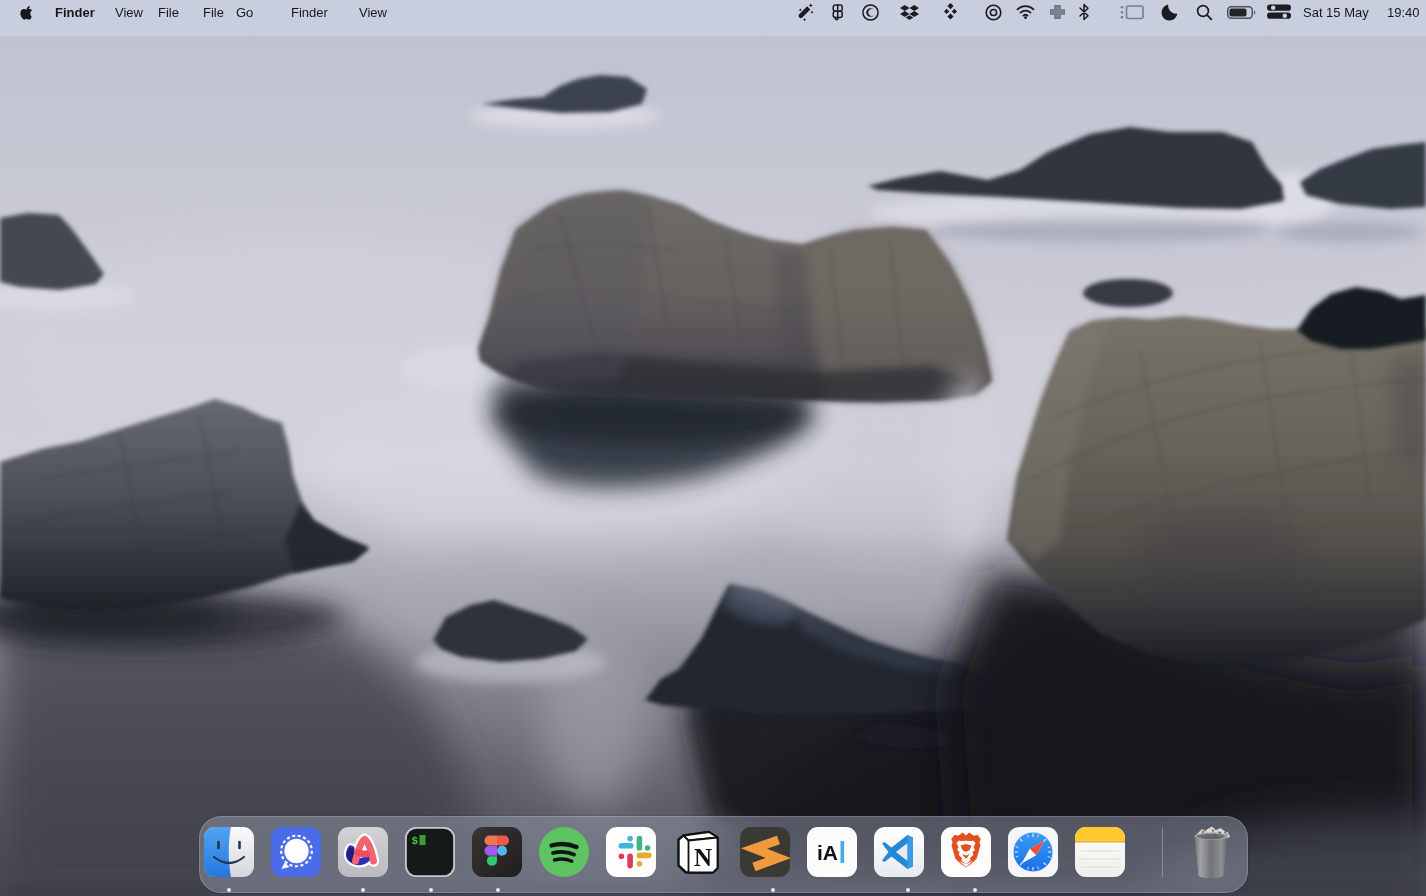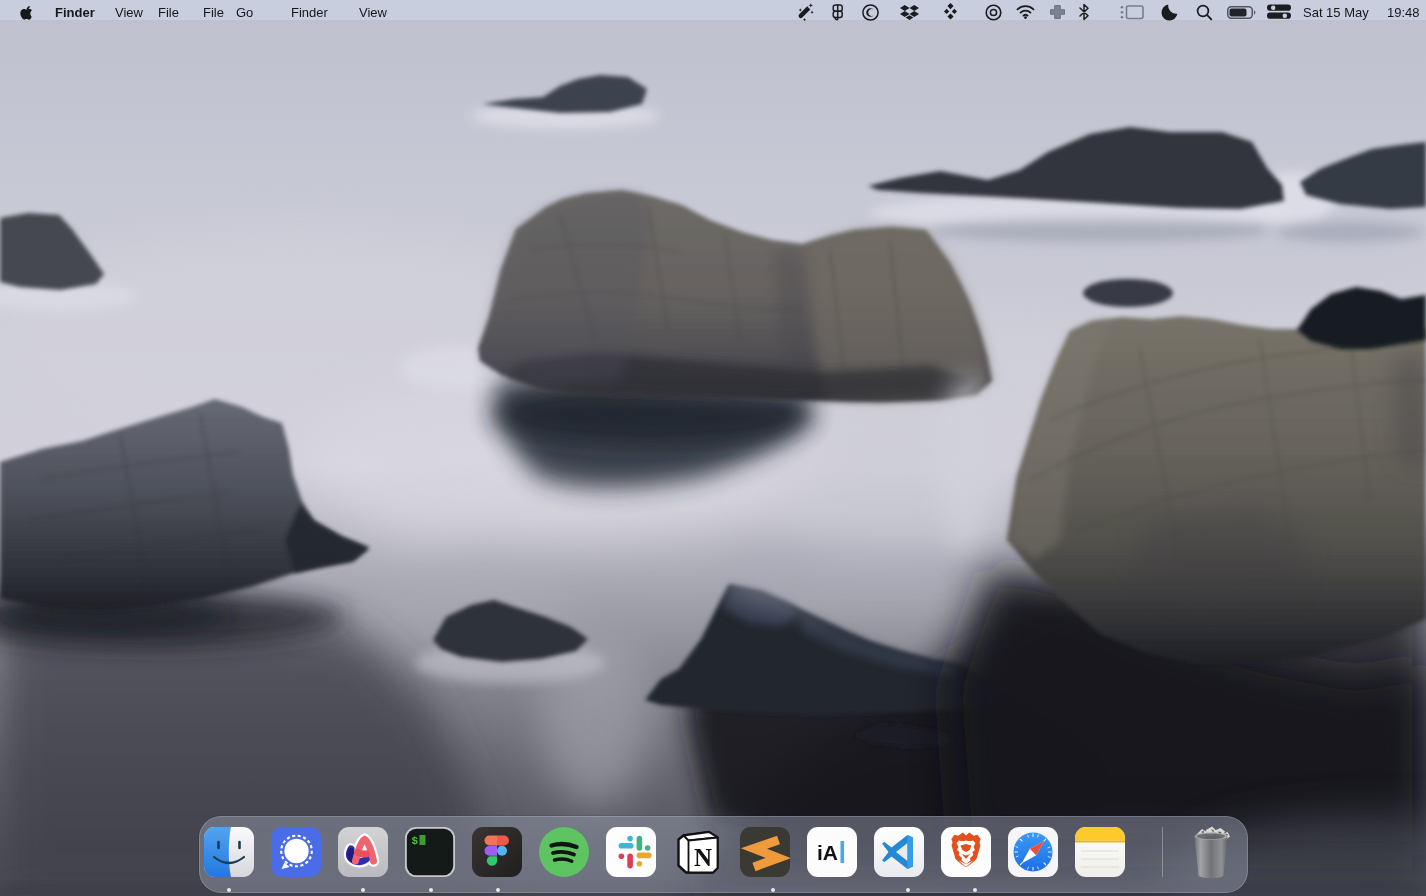--- a/index.html
+++ b/index.html
@@ -1,20 +1,20 @@
 <!DOCTYPE html>
 <html><head>
 <meta charset="utf-8">
 <style>
   html,body{margin:0;padding:0;width:1426px;height:896px;overflow:hidden;
     font-family:"Liberation Sans",sans-serif;}
   #stage{position:relative;width:1426px;height:896px;overflow:hidden;background:#c6c7d3;}
   #wp{position:absolute;left:0;top:0;}
   
-  #menubar{position:absolute;left:0;top:0;width:1426px;height:20px;
+  #menubar{position:absolute;left:0;top:0;width:1426px;height:36px;
     background:#c9cedf;z-index:5;}
   .mi{position:absolute;top:0;height:24px;line-height:25px;font-size:13px;color:#16171a;}
   .mi b{font-weight:700;}
   
   #dock{position:absolute;left:199px;top:816px;width:1049px;height:77px;
     border-radius:22px;background:rgba(142,148,164,0.52);
     box-shadow:inset 0 0 0 1px rgba(255,255,255,0.18), 0 0 0 1px rgba(0,0,0,0.08);
     z-index:4;}
   .ic{position:absolute;top:827px;width:50px;height:50px;z-index:6;}
   .dot{position:absolute;top:888px;width:4px;height:4px;border-radius:50%;
@@ -242,21 +242,21 @@
   </svg>
   <svg style="position:absolute;left:1267px;top:4px" width="26" height="16" viewBox="0 0 26 16">
     <g fill="#1b1c20">
           <rect x="0" y="0.6" width="24" height="6.2" rx="3.1"></rect>
           <rect x="0" y="8.6" width="24" height="6.2" rx="3.1"></rect>
         </g>
     <circle cx="6.2" cy="3.7" r="2.25" fill="#c9cedf"></circle>
     <circle cx="17.8" cy="11.7" r="2.25" fill="#c9cedf"></circle>
   </svg>
   <span class="mi" style="left:1303px">Sat 15 May</span>
-  <span class="mi" style="left:1387px">19:48</span>
+  <span class="mi" style="left:1387px">19:40</span>
 </div>
 <div id="dock"></div>
 <div id="dsep"></div>
 
 <svg class="ic" style="left:204px" viewBox="0 0 50 50">
   <defs>
     <linearGradient id="fb" x1="0" y1="0" x2="0" y2="1">
           <stop offset="0" stop-color="#51a4f2"></stop>
           <stop offset="1" stop-color="#2478dd"></stop>
         </linearGradient>

